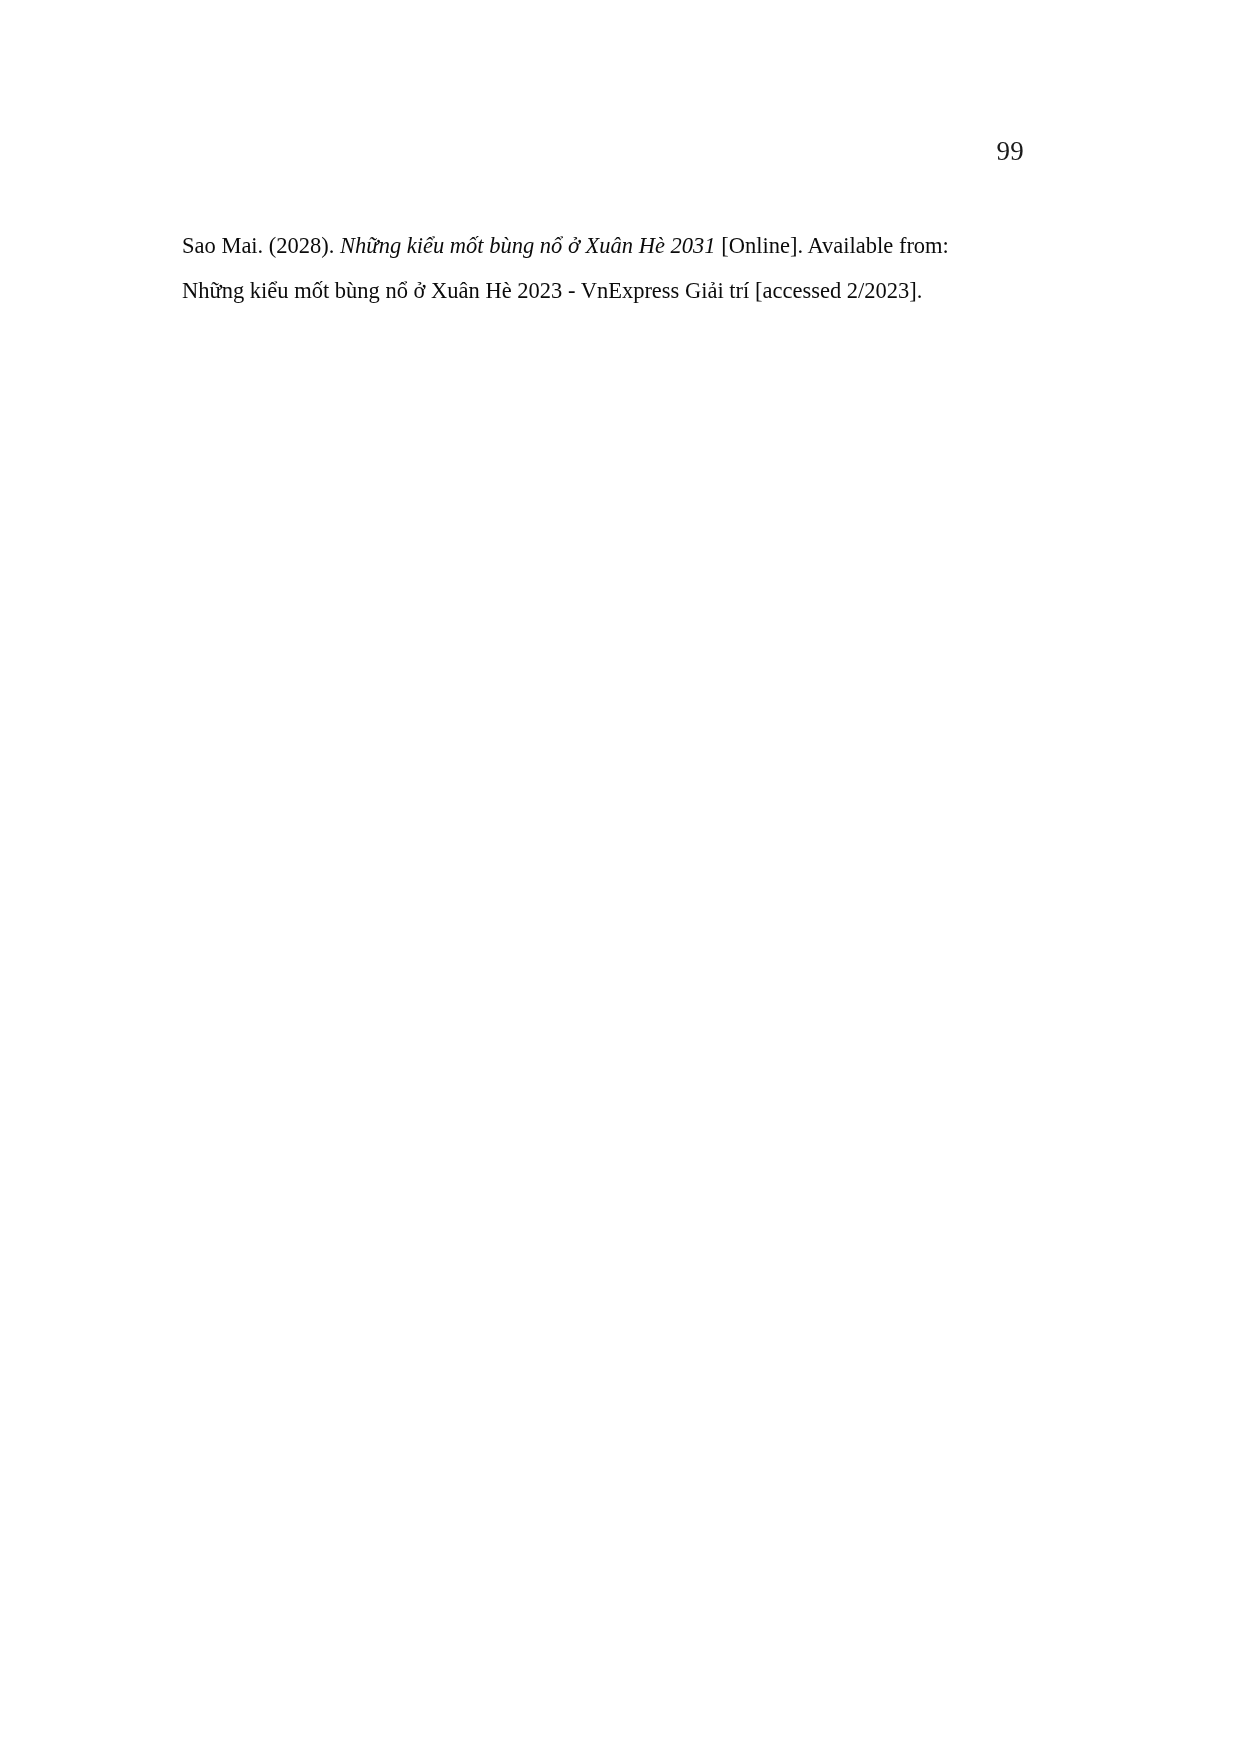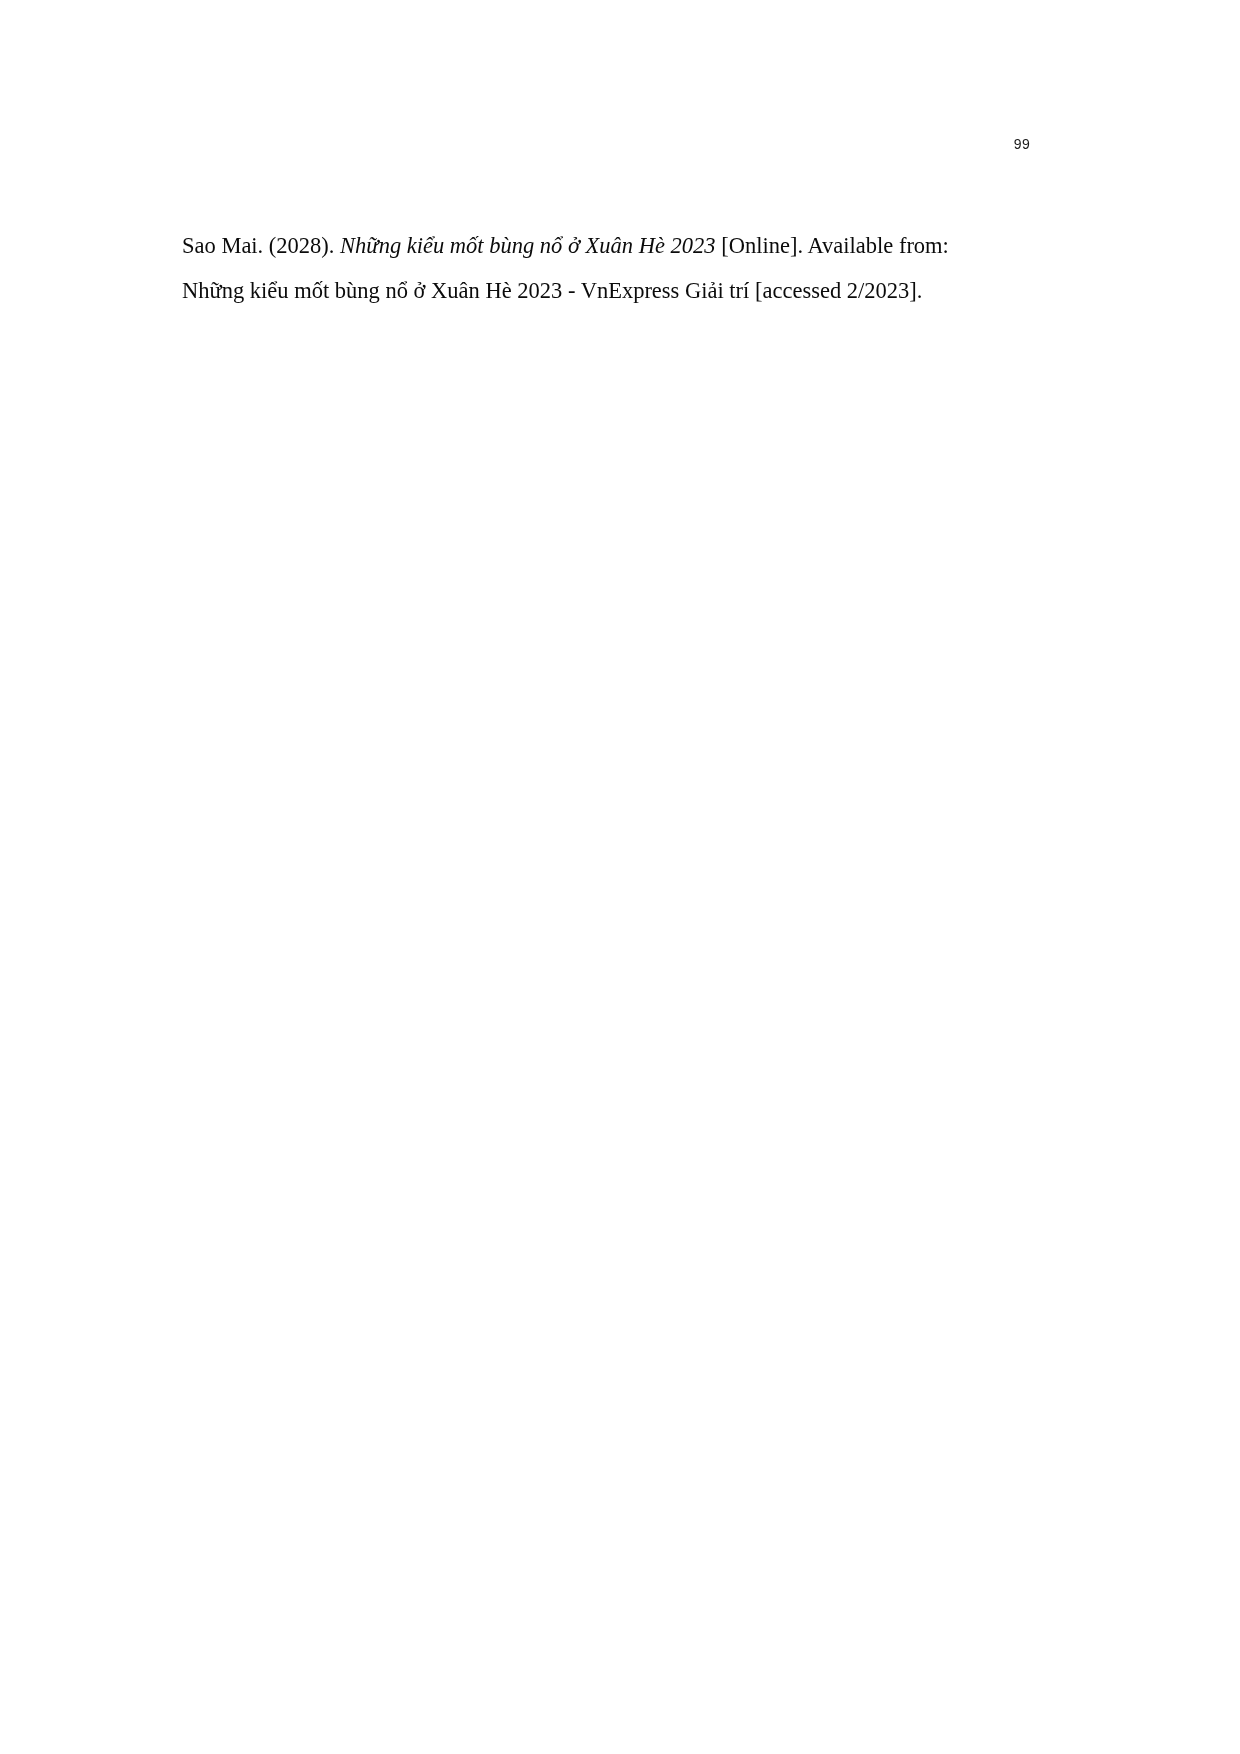--- a/index.html
+++ b/index.html
@@ -19,23 +19,23 @@
     position: absolute;
     top: 0;
     left: 0;
     width: 1240px;
     height: 1754px;
     background: #ffffff;
   }
   .page-number {
     position: absolute;
     top: 136px;
-    right: 210px;
-    font-family: Liberation Sans, sans-serif;
-    font-size: 14px;
+    right: 216px;
+    font-family: Liberation Serif, serif;
+    font-size: 27px;
     color: #1a1a1a;
     letter-spacing: 0.3px;
   }
   .content {
     position: absolute;
     top: 200px;
     left: 182px;
     width: 795px;
   }
   .ref {
@@ -57,19 +57,19 @@
 </head>
 <body>
 
 <div class="page">
 
   <div class="page-number">99</div>
 
   <div class="content">
 
     <p class="ref ref-1">
-      <span>Sao Mai. (2028). </span><span class="it">Những kiểu mốt bùng nổ ở Xuân Hè 2023</span><span> [Online]. Available from: Những kiểu mốt bùng nổ ở Xuân Hè 2023 - VnExpress Giải trí  [accessed 2/2023].</span>
+      <span>Sao Mai. (2028). </span><span class="it">Những kiểu mốt bùng nổ ở Xuân Hè 2031</span><span> [Online]. Available from: Những kiểu mốt bùng nổ ở Xuân Hè 2023 - VnExpress Giải trí  [accessed 2/2023].</span>
     </p>
 
 
   </div>
 
 </div>
 
 </body></html>

